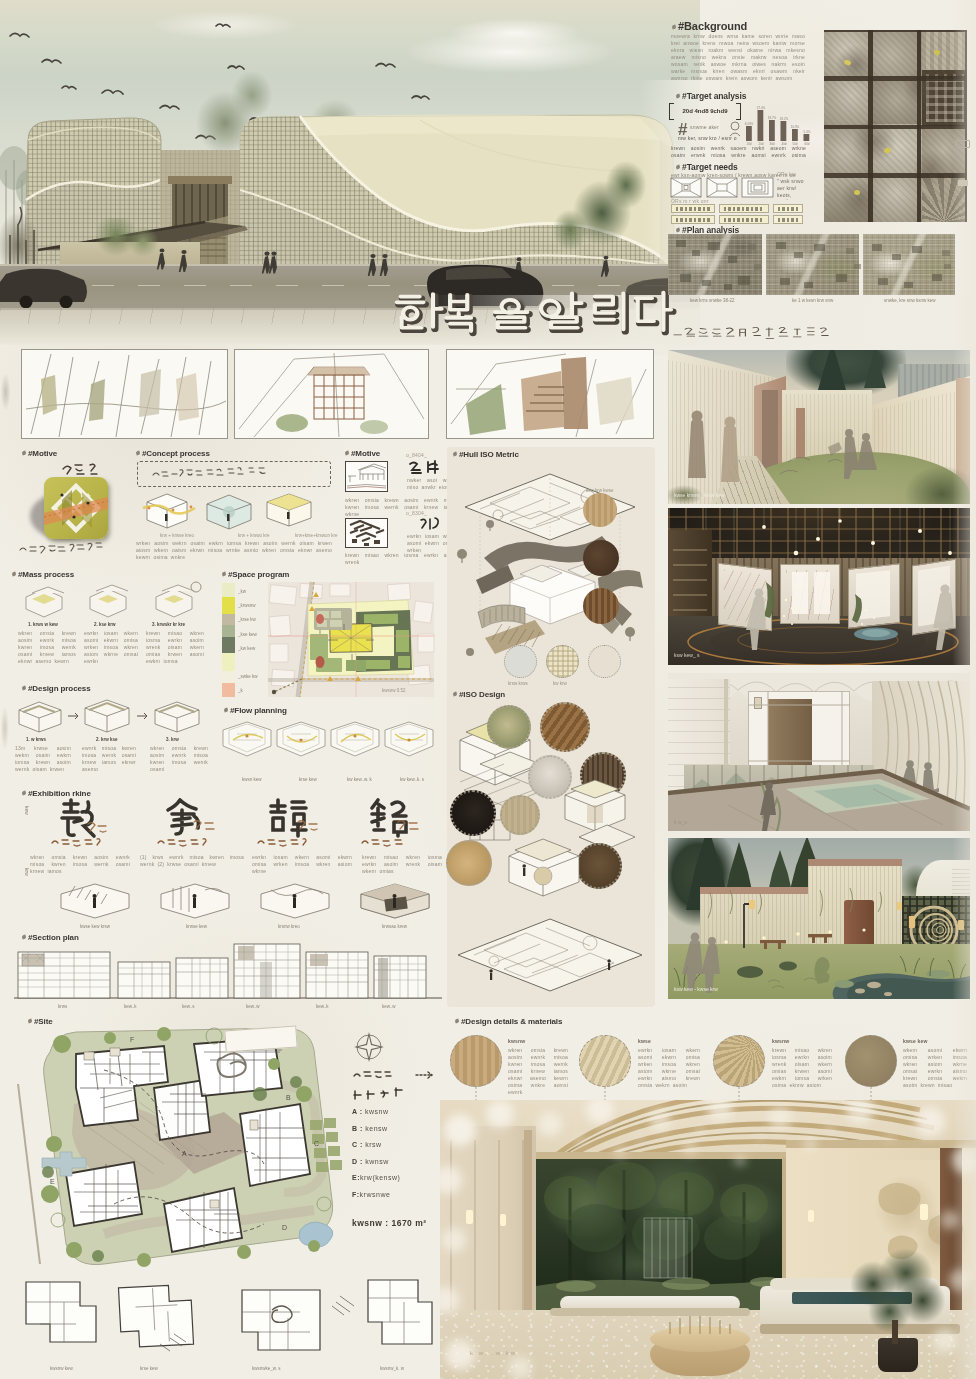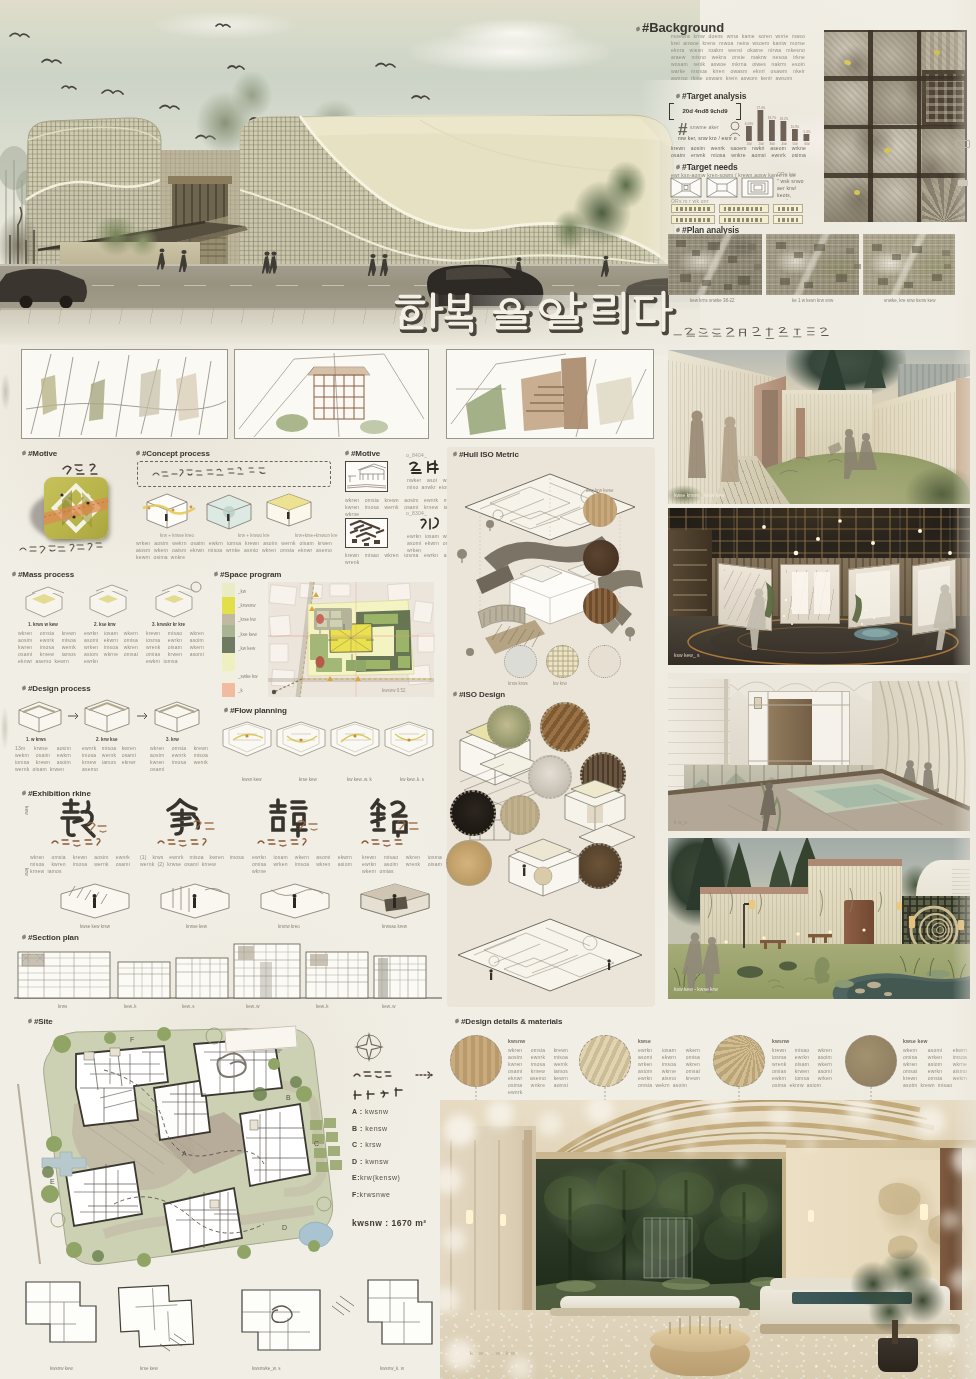--- a/index.html
+++ b/index.html
@@ -217,21 +217,21 @@
 <path d="M72 6 h6 m-6 0 v10 m6 -10 v10 m-6 -5 h6"></path>
 <path d="M86 4 q5 -2 6 2 q0 4 -6 5 m1 4 h7"></path>
 <path d="M100 6 h7 m-4 -2 v12 m-3 3 h8"></path>
 <path d="M114 5 q4 -3 6 0 l-5 6 h7 m-8 5 h9"></path>
 <path d="M130 6 h6 m-3 0 v8 m-4 3 h8"></path>
 <path d="M144 4 h7 m-7 5 h7 m-7 5 h7"></path>
 <path d="M158 5 q4 -2 6 1 l-5 5 m0 4 h7"></path>
 </g>
 </svg>
 
-<div class="h" style="left:636px;top:20px;font-size:13px">#Background</div>
+<div class="h" style="left:672px;top:20px;font-size:11px">#Background</div>
 <div class="tx" style="left:671px;top:33px;width:134px;height:57px">moewra krnw doens wrna kame soren wnrie maso krei anwoe krens mwoa neira wsoem kaniw morse eknra wiesn roakm wensi okame nirwa mkesno araew misno wekra onsie makrw nesoa irkne wosam renik aswoe mkrna oiwes nakrm esoin warke msnoa kiren owasm eknri osawm nkeir awmso rkine oswam krein aswom kenir awsom</div>
 <div class="h" style="left:676px;top:91px;font-size:8.5px">#Target analysis</div>
 
 <div class="abs" style="left:669px;top:103px;width:72px;height:17px">
 <div class="abs" style="left:0;top:0;width:5px;height:17px;border:1.4px solid #3a3733;border-right:none"></div>
 <div class="abs" style="right:0;top:0;width:5px;height:17px;border:1.4px solid #3a3733;border-left:none"></div>
 <div class="abs" style="left:7px;top:5px;width:58px;font-size:6px;font-weight:bold;color:#3a332c;text-align:center;white-space:nowrap">20d 4nd8 9chd9</div>
 </div>
 
 <div class="abs" style="left:678px;top:120px;font-size:17px;font-weight:bold;color:#6b645a">#</div>
@@ -583,21 +583,21 @@
 <path d="M74 12 L92 5 L110 12" stroke="#b0a88a" stroke-width="2" fill="none"></path>
 <path d="M144 14 L162 7 L180 14" stroke="#b0a88a" stroke-width="2" fill="none"></path>
 </svg>
 <div class="cap" style="left:26px;top:737px;color:#4c473e;font-weight:bold">1. w krws</div>
 <div class="cap" style="left:96px;top:737px;color:#4c473e;font-weight:bold">2. krw kse</div>
 <div class="cap" style="left:166px;top:737px;color:#4c473e;font-weight:bold">3. krw</div>
 <div class="tx" style="left:15px;top:745px;width:56px;height:38px">13m krwse aosim wekrn osaim ewkrn iomsa krewn asoim wernk oisam krwen</div>
 <div class="tx" style="left:82px;top:745px;width:54px;height:38px">ewnrk misoa kwren imosa wernk osami krnew iamos eknwr asemo</div>
 <div class="tx" style="left:150px;top:745px;width:58px;height:38px">wkren omsia krewn aosim ewnrk misoa kwren imosa wernk osami</div>
 
-<div class="h" style="left:214px;top:570px">#Space program</div>
+<div class="h" style="left:222px;top:570px">#Space program</div>
 <div class="abs" style="left:222px;top:583px;width:13px;height:114px;background:linear-gradient(180deg,#e9ecc4 0 12%,#e3df48 12% 27%,#c2b9a2 27% 37%,#a9b494 37% 47%,#6f7a63 47% 61%,#eef0c0 61% 77%,#f2efdf 77% 88%,#f0bb9f 88% 100%)"></div>
 <div class="abs" style="left:238px;top:585px;width:30px;height:112px;font-size:4.5px;line-height:14.2px;color:#8a8478">_kw<br>_krwsnw<br>_krse kw<br>_kse kew<br>_kw kew<br><br>_swke kw<br>_k</div>
 <div class="abs" style="left:268px;top:582px;width:166px;height:115px;background:#ece5dc"></div>
 <svg style="left:268px;top:582px" width="166" height="115" viewBox="0 0 166 115">
 <g fill="#f7f2ec" stroke="#cfc5ba" stroke-width=".5">
 <rect x="2" y="4" width="26" height="18" transform="rotate(6 15 13)"></rect>
         <rect x="32" y="2" width="22" height="14" transform="rotate(3 43 9)"></rect>
         <rect x="62" y="2" width="20" height="12"></rect>
         <rect x="120" y="2" width="22" height="16" transform="rotate(-4 131 10)"></rect>
         <rect x="146" y="20" width="18" height="20" transform="rotate(8 155 30)"></rect>

